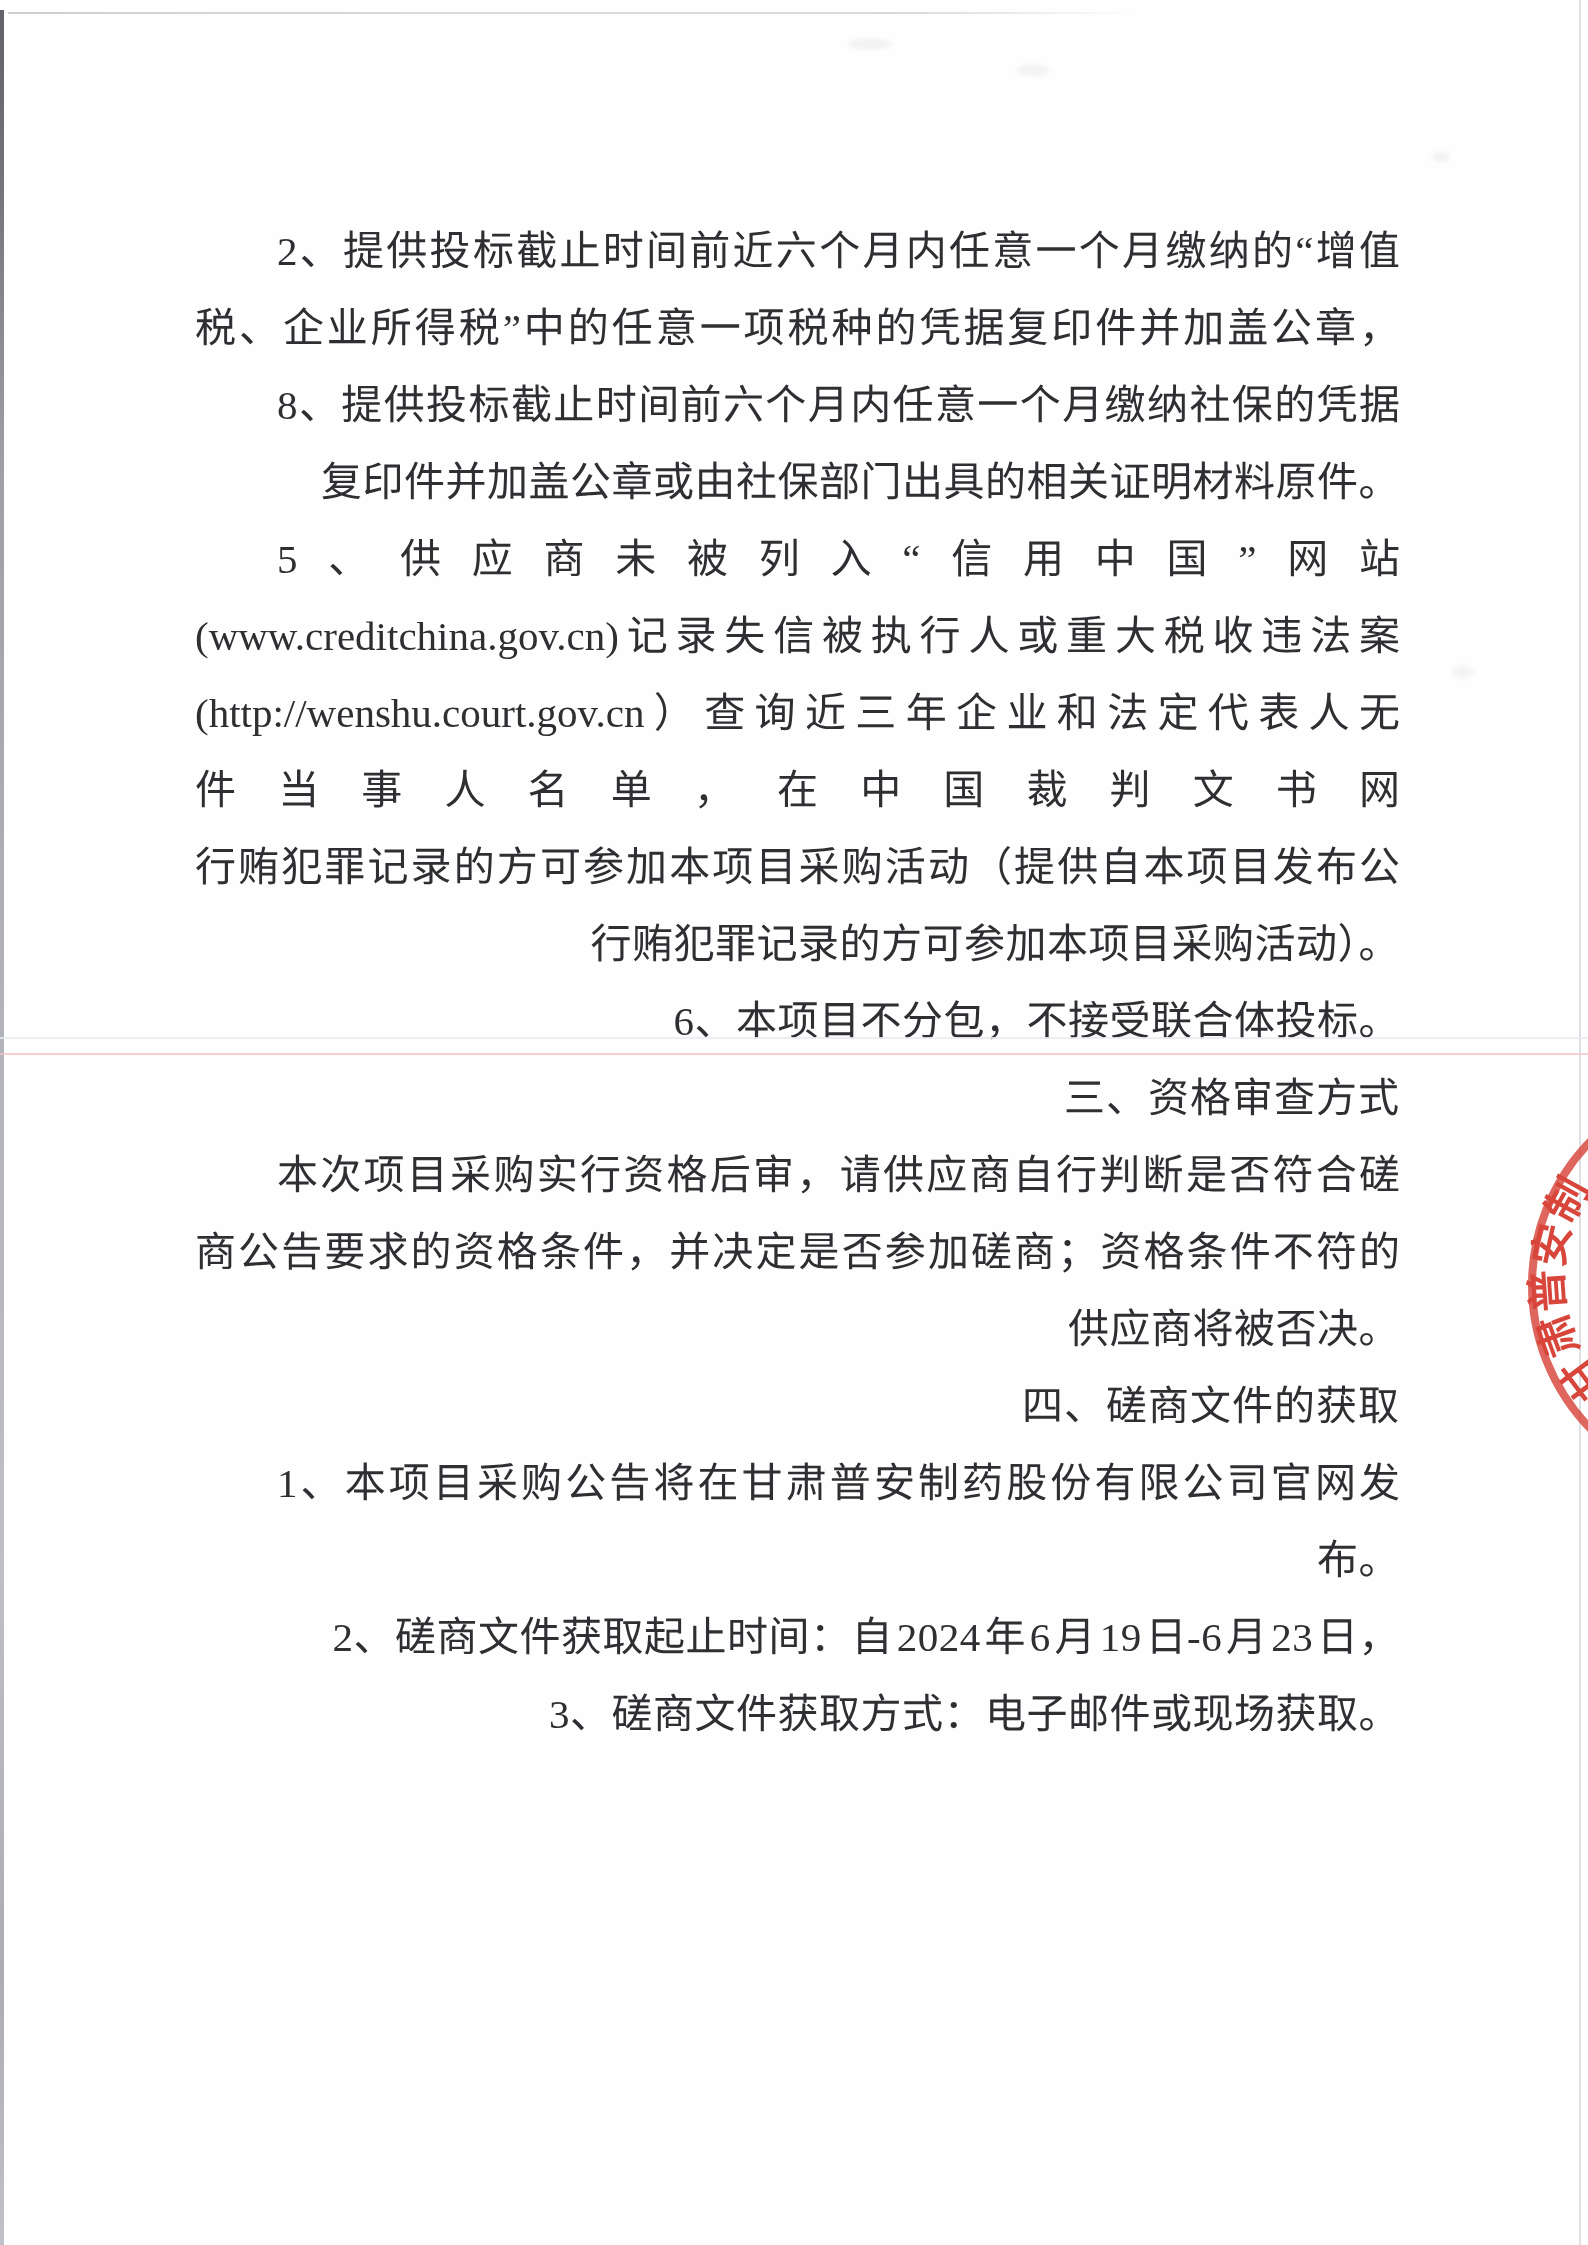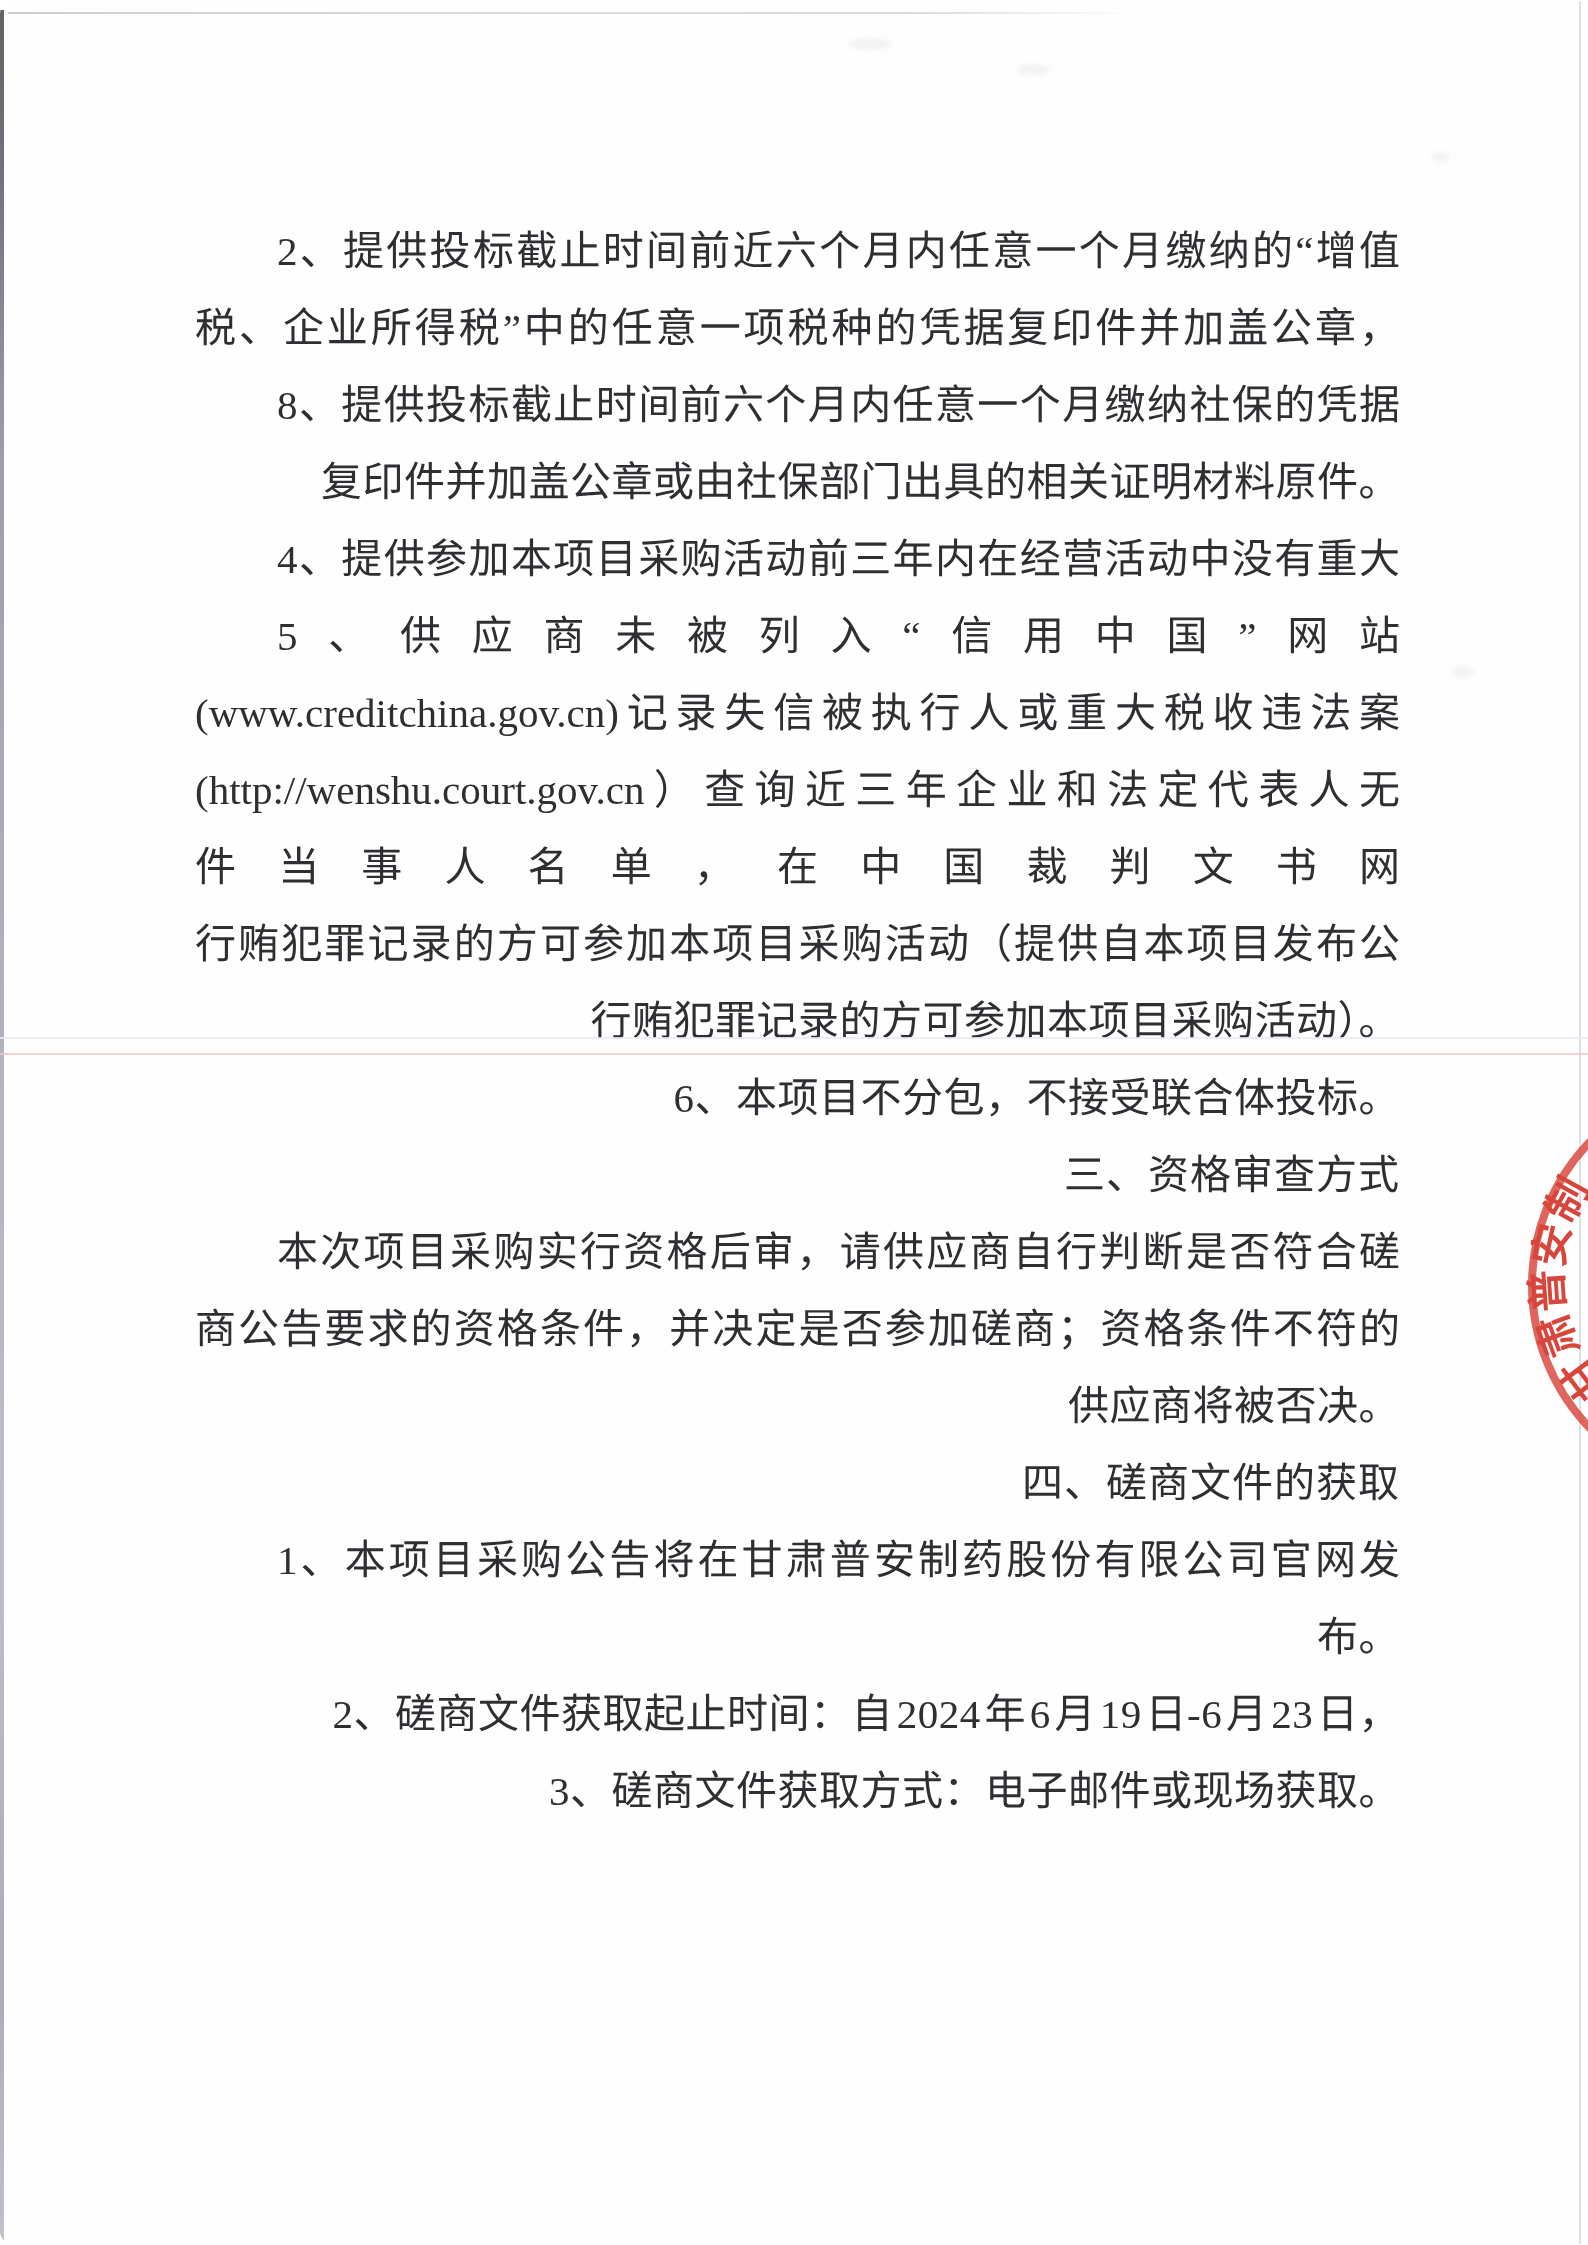--- a/index.html
+++ b/index.html
@@ -7,21 +7,20 @@
     width: 1588px; height: 2245px;
     background: #ffffff;
     font-family: "Liberation Serif", "DejaVu Serif", serif;
     overflow: hidden;
   }
   .page {
     position: relative;
     width: 1588px; height: 2245px;
     background: #fefefe;
     overflow: hidden;
-    border-radius: 14px;
   }
   
   .edge-left {
     position: absolute; left: 0; top: 10px; width: 4px; height: 2235px;
     background: linear-gradient(180deg,
       #45454d 0%, #5c5c66 8%, #8d8d98 20%, #a5a5b0 45%,
       #b3b3bd 70%, #9d9da8 88%, #b6b6c0 100%);
     opacity: 0.85;
   }
   .edge-top {
@@ -86,21 +85,20 @@
 
   <div class="edge-left"></div>
   <div class="edge-top"></div>
   <div class="edge-right"></div>
 
   <div class="doc">
       <div class="line indent justify">2、提供投标截止时间前近六个月内任意一个月缴纳的“增值</div>
       <div class="line justify">税、企业所得税”中的任意一项税种的凭据复印件并加盖公章，</div>
       <div class="line indent justify">8、提供投标截止时间前六个月内任意一个月缴纳社保的凭据</div>
       <div class="line">复印件并加盖公章或由社保部门出具的相关证明材料原件。</div>
-      <div class="line indent justify">4、提供参加本项目采购活动前三年内在经营活动中没有重大</div>
       <div class="line indent justify">5、供应商未被列入“信用中国”网站</div>
       <div class="line justify">(www.creditchina.gov.cn)记录失信被执行人或重大税收违法案</div>
       <div class="line justify">(http://wenshu.court.gov.cn）查询近三年企业和法定代表人无</div>
       <div class="line justify">件当事人名单，在中国裁判文书网</div>
       <div class="line justify">行贿犯罪记录的方可参加本项目采购活动（提供自本项目发布公</div>
       <div class="line">行贿犯罪记录的方可参加本项目采购活动）。</div>
       <div class="line indent">6、本项目不分包，不接受联合体投标。</div>
       <div class="line indent bold">三、资格审查方式</div>
       <div class="line indent justify">本次项目采购实行资格后审，请供应商自行判断是否符合磋</div>
       <div class="line justify">商公告要求的资格条件，并决定是否参加磋商；资格条件不符的</div>

